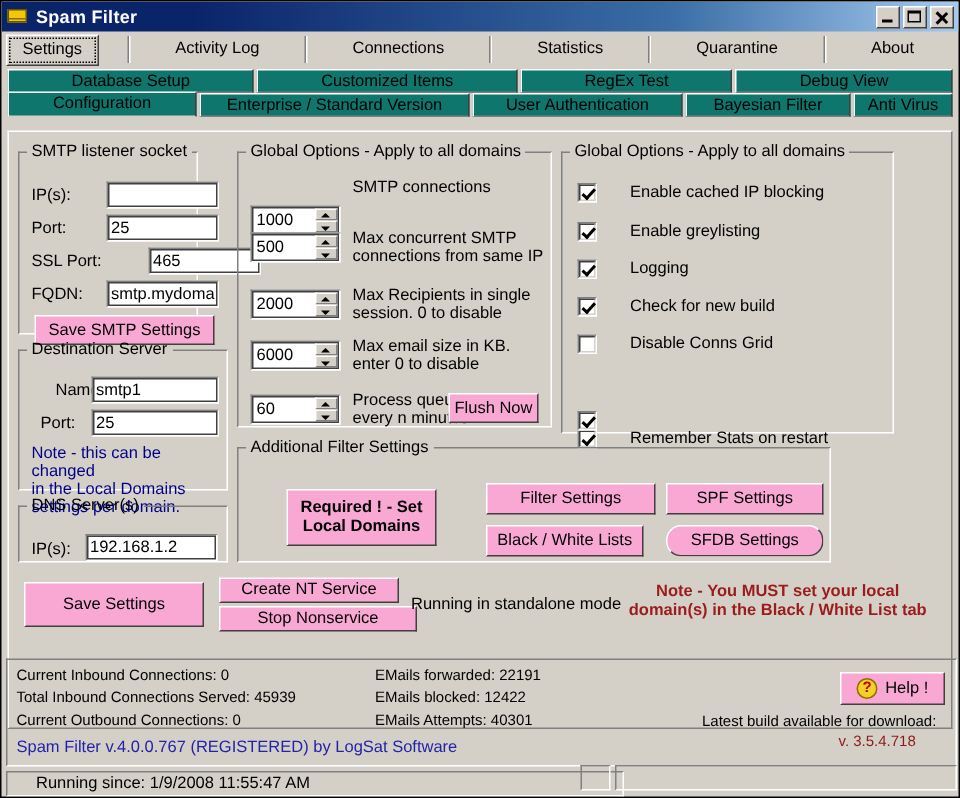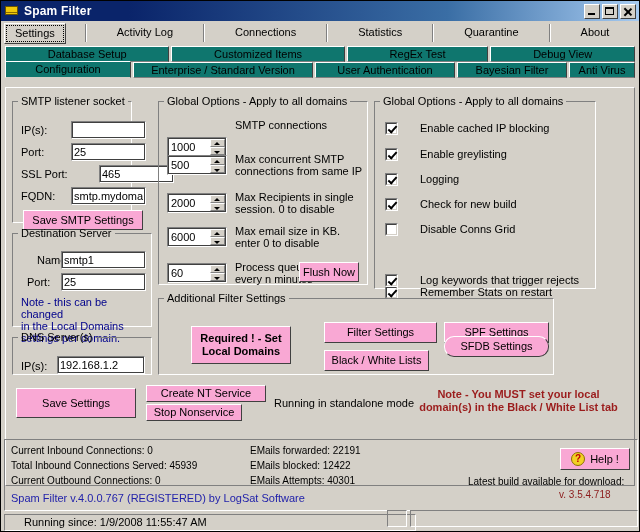--- a/index.html
+++ b/index.html
@@ -545,39 +545,38 @@
       <div class="cbrow" style="left:10px; top:115px;">
         <span class="cbox"></span>
         <span class="lbl">Disable Conns Grid</span>
       </div>
       <div class="cbrow" style="left:10px; top:141px;margin-top:37px;">
         <span class="cbox on"></span>
         <span class="lbl">Remember Stats on restart</span>
       </div>
       <div class="cbrow" style="left:10px; top:166px;">
         <span class="cbox on"></span>
-        <span class="lbl">Log keywords that trigger rejects</span>
       </div>
     </fieldset>
 
     <fieldset class="gb" style="left:152px; top:204px; width:396px; height:83px;">
       <legend>Additional Filter Settings</legend>
       <button class="btn bold" style="left:32px; top:22px; width:100px; height:38px;">
         <span>Required ! - Set</span><br>
         <span>Local Domains</span>
       </button>
       <button class="btn" style="left:165px; top:18px; width:113px; height:21px;">Filter Settings</button>
       <button class="btn" style="left:285px; top:18px; width:105px; height:21px;">SPF Settings</button>
       <button class="btn" style="left:165px; top:46px; width:105px; height:21px;">Black / White Lists</button>
-      <button class="btn" style="left:285px; top:32px; width:105px; height:21px;border-radius:10px;">SFDB Settings</button>
+      <button class="btn" style="left:285px; top:46px; width:105px; height:21px;border-radius:10px;">SFDB Settings</button>
     </fieldset>
 
     <button class="btn" style="left:10px; top:300px; width:120px; height:30px;">Save Settings</button>
     <button class="btn" style="left:140px; top:297px; width:120px; height:17px;">Create NT Service</button>
-    <button class="btn" style="left:140px; top:316px; width:96px; height:17px;">Stop Nonservice</button>
+    <button class="btn" style="left:140px; top:316px; width:132px; height:17px;">Stop Nonservice</button>
     <span class="lbl" style="position:absolute; left:268px; top:309px;">Running in standalone mode</span>
     <div class="note-red-big" style="left:400px; top:300px; width:225px;">
       <div>Note - You MUST set your local</div>
       <div>domain(s) in the Black / White List tab</div>
     </div>
   </div>
 
   <div class="statusbox" style="position:absolute; left:3px; top:438px; width:634px; height:72px;">
     <span class="statline" style="left:6px; top:5px;">Current Inbound Connections: 0</span>
     <span class="statline" style="left:6px; top:20px;">Total Inbound Connections Served: 45939</span>

